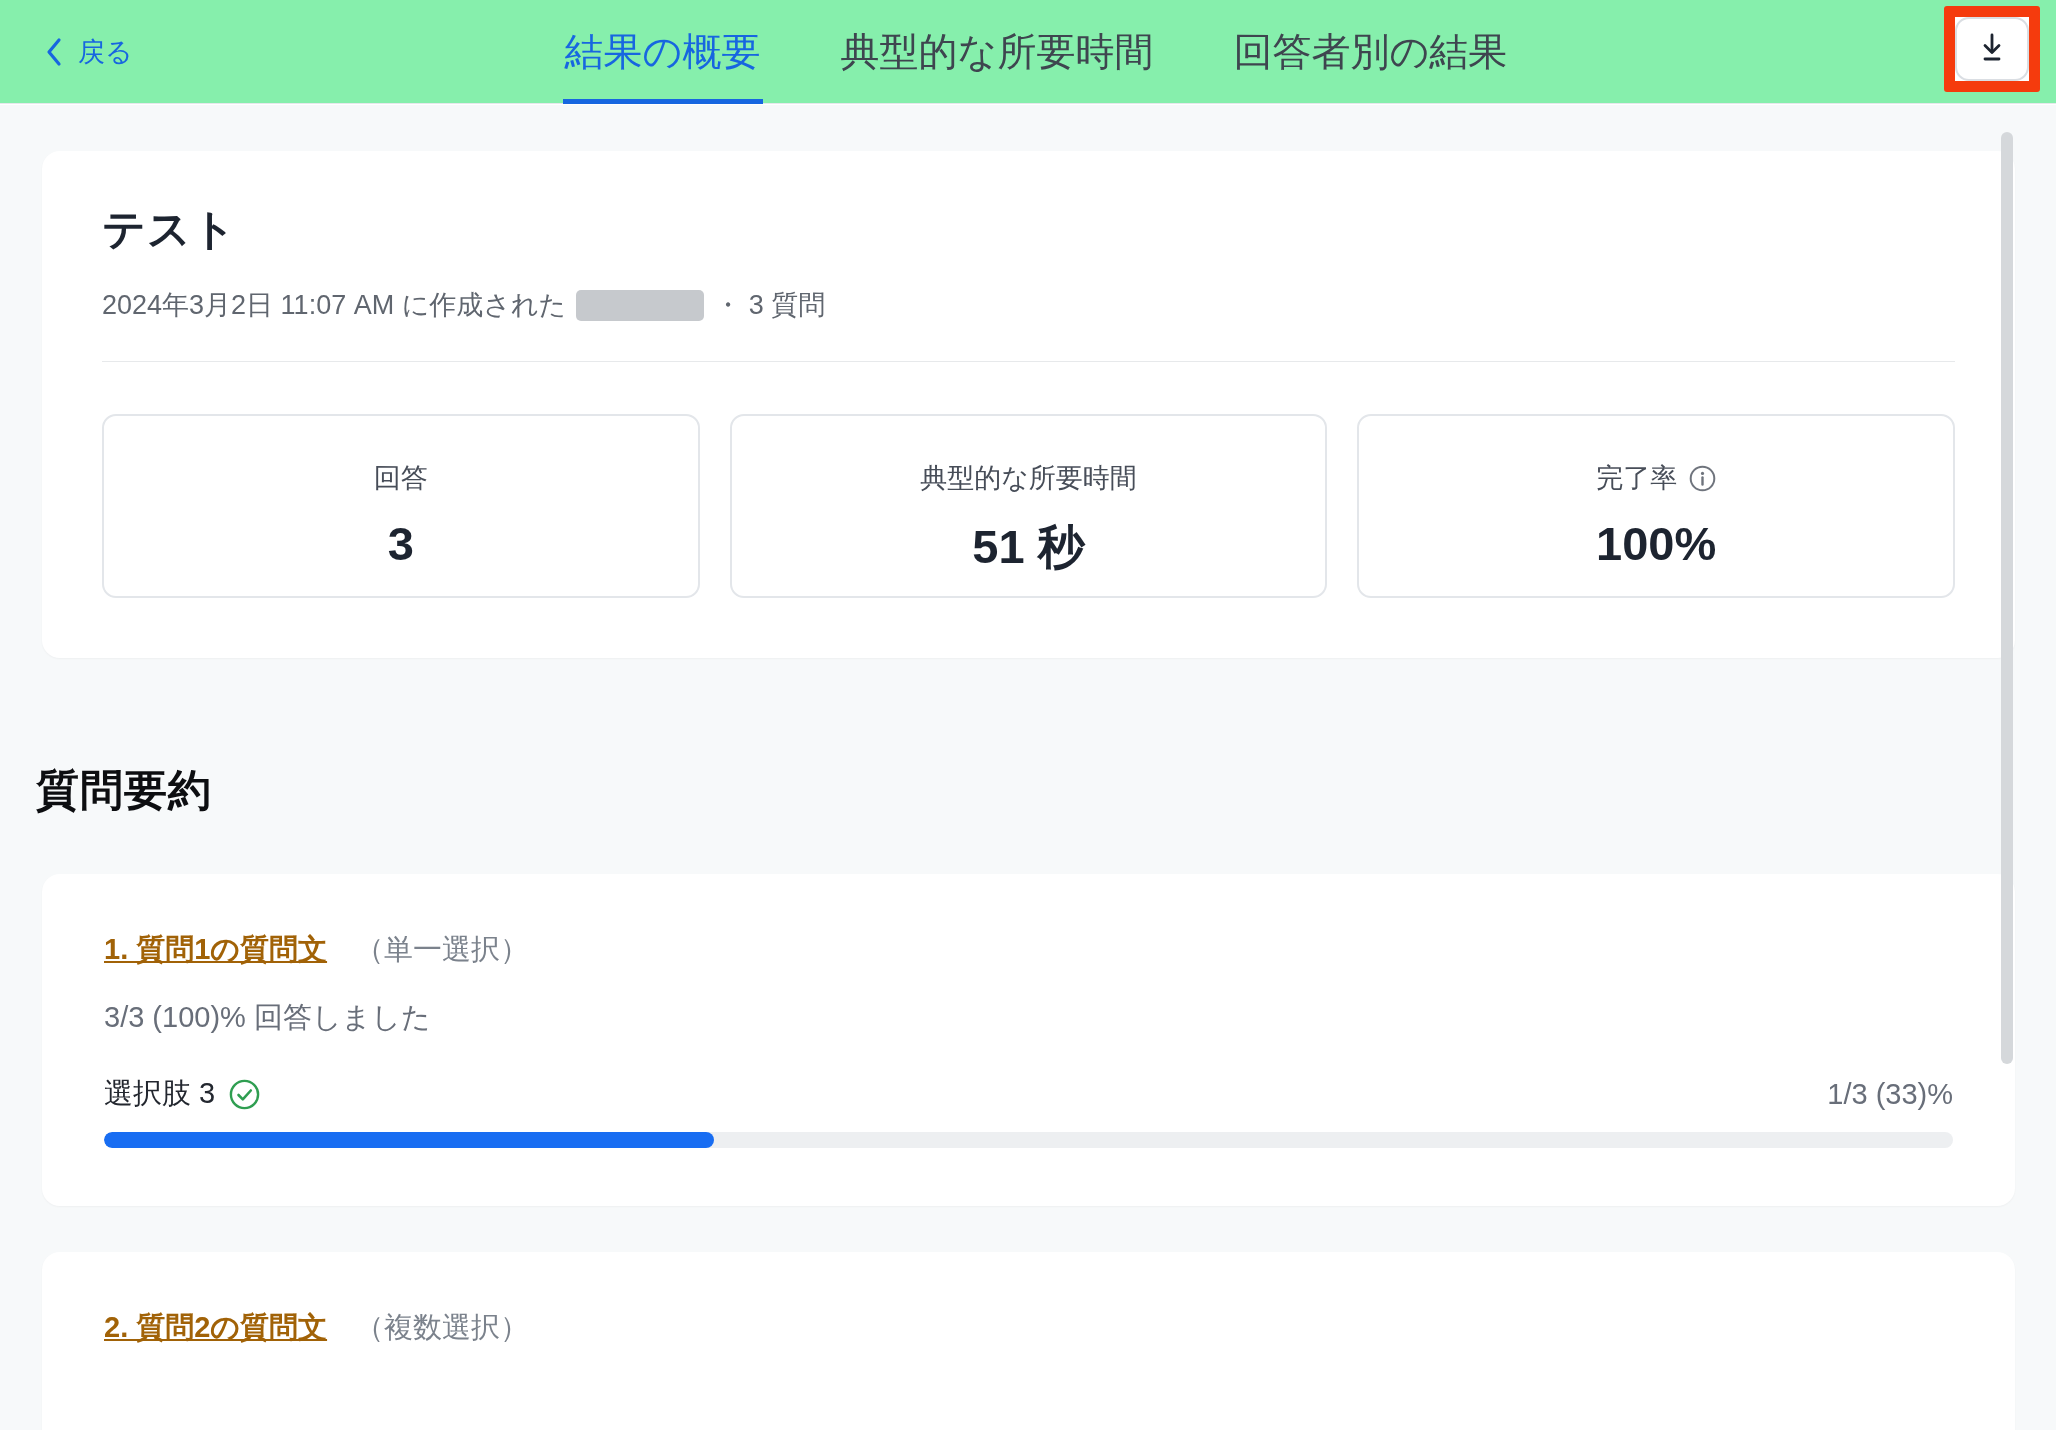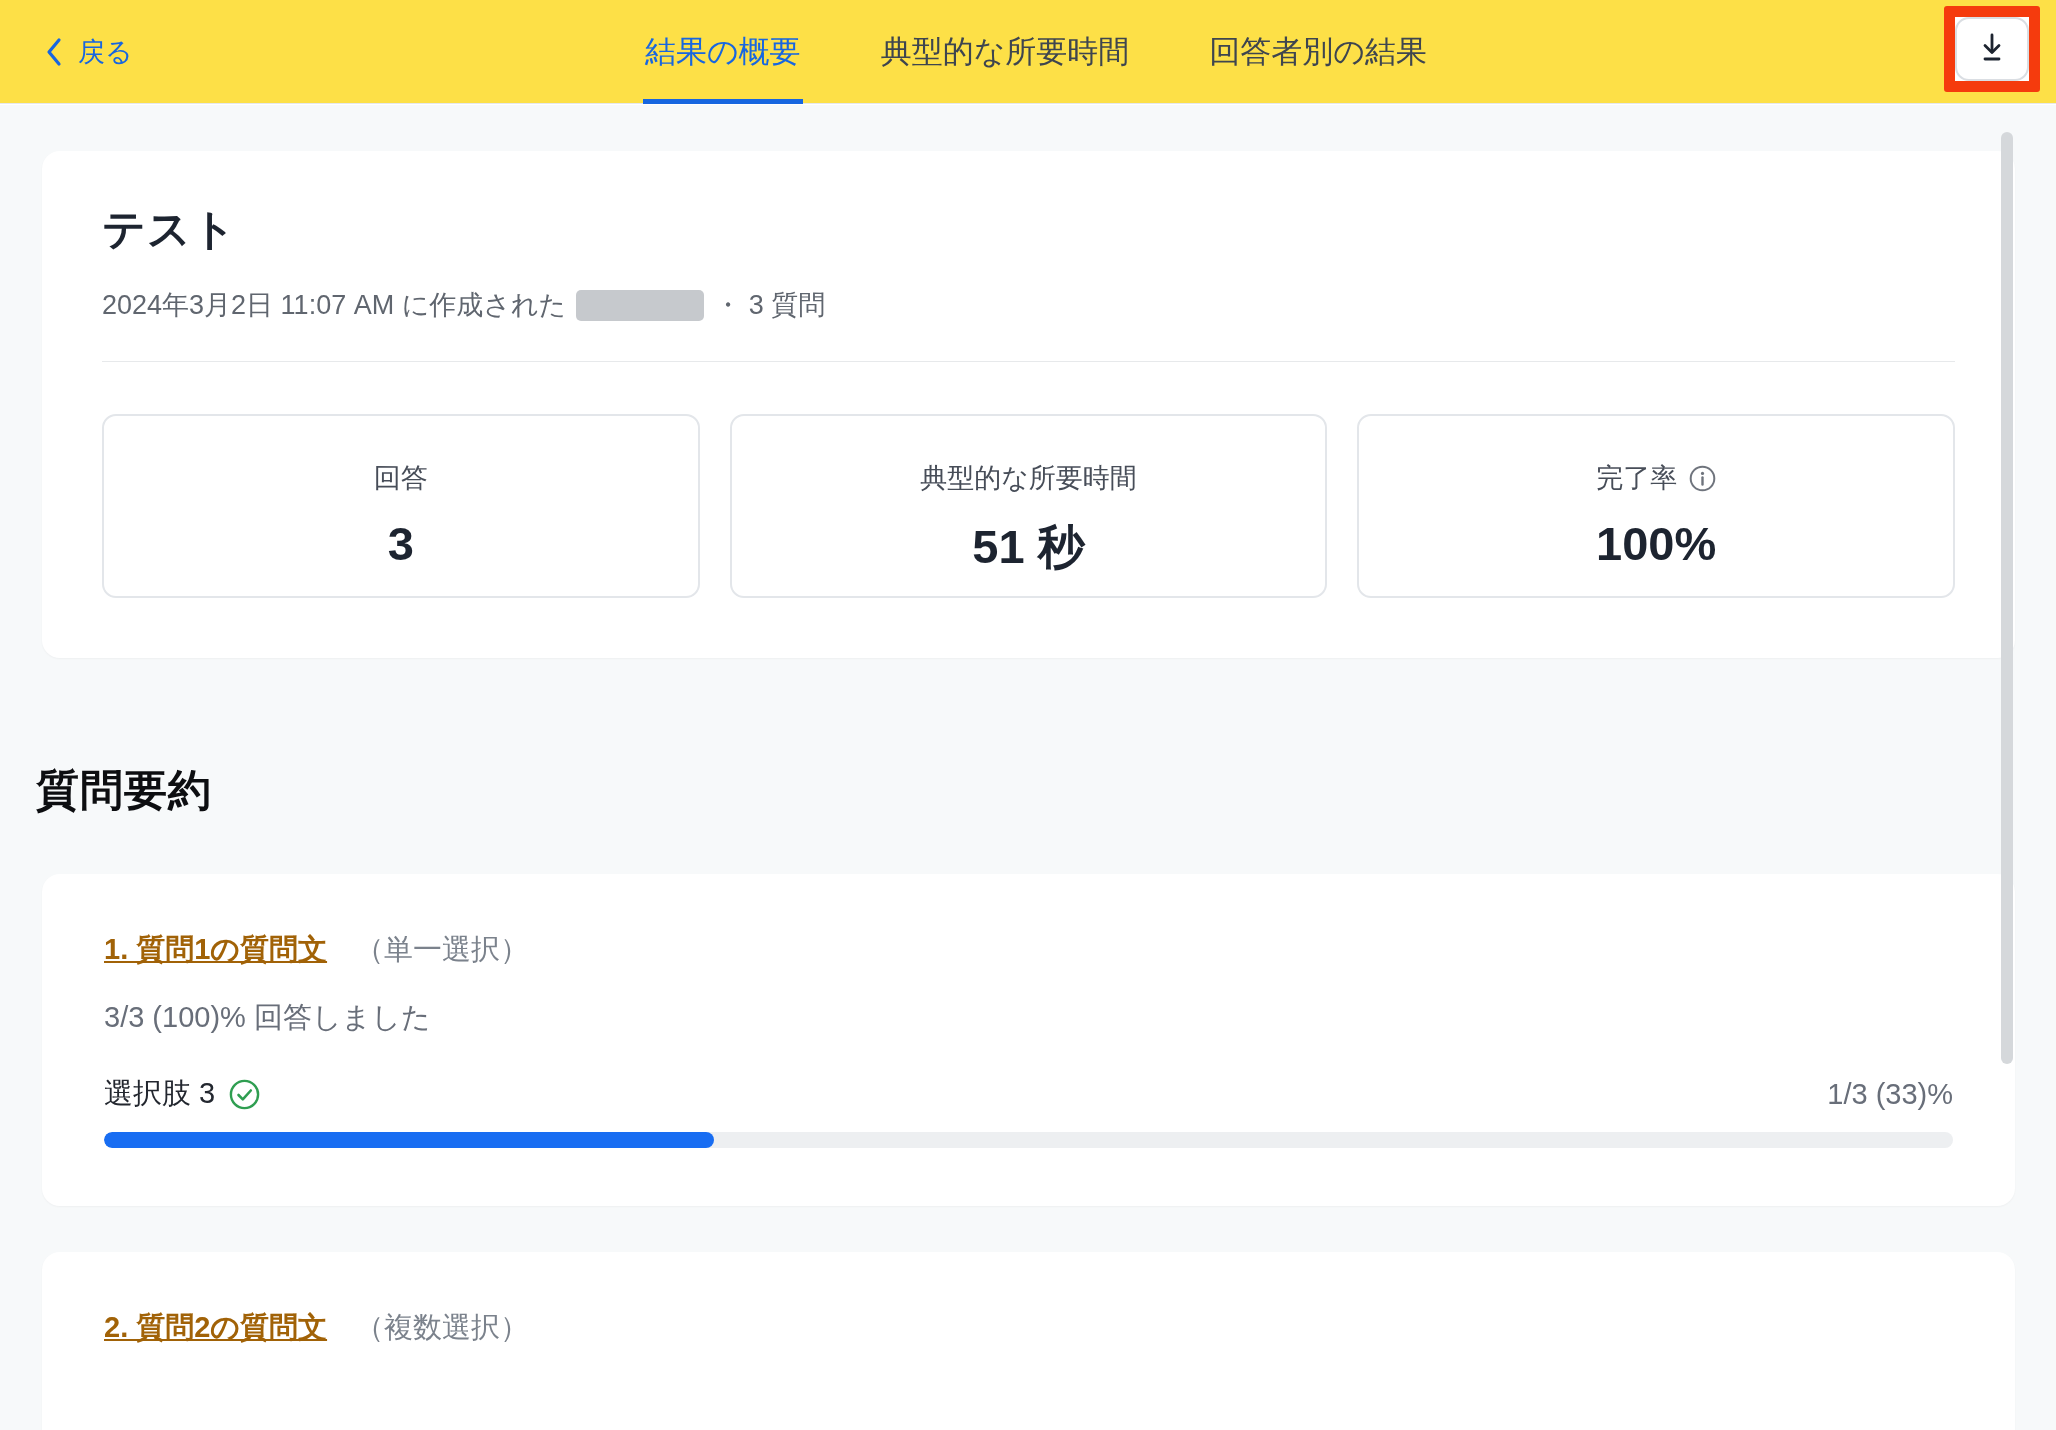--- a/index.html
+++ b/index.html
@@ -8,21 +8,21 @@
     font-family: "Liberation Sans", "DejaVu Sans", sans-serif;
     background: #ffffff;
     color: #1d2430;
     position: relative;
   }
 
   
   .header {
     position: relative;
     height: 104px;
-    background: #fde047;
+    background: #86efac;
     border-bottom: 1px solid #e6e8ec;
   }
   .back-link {
     position: absolute;
     left: 45px; top: 0;
     height: 100%;
     display: flex; align-items: center; gap: 16px;
     color: #1766e0;
     font-size: 27px;
     cursor: pointer;
@@ -32,21 +32,21 @@
     position: absolute;
     left: 0; right: 0; top: 0;
     height: 104px;
     display: flex;
     justify-content: center;
     gap: 60px;
   }
   .tab {
     display: flex; align-items: center;
     height: 100%;
-    font-size: 31px;
+    font-size: 39px;
     color: #3e454f;
     padding: 5px 2px 0 2px;
     border-bottom: 5px solid transparent;
     cursor: pointer;
     white-space: nowrap;
     margin-left: 16px;
   }
   .tab.active {
     color: #1766e0;
     border-bottom-color: #1766e0;

